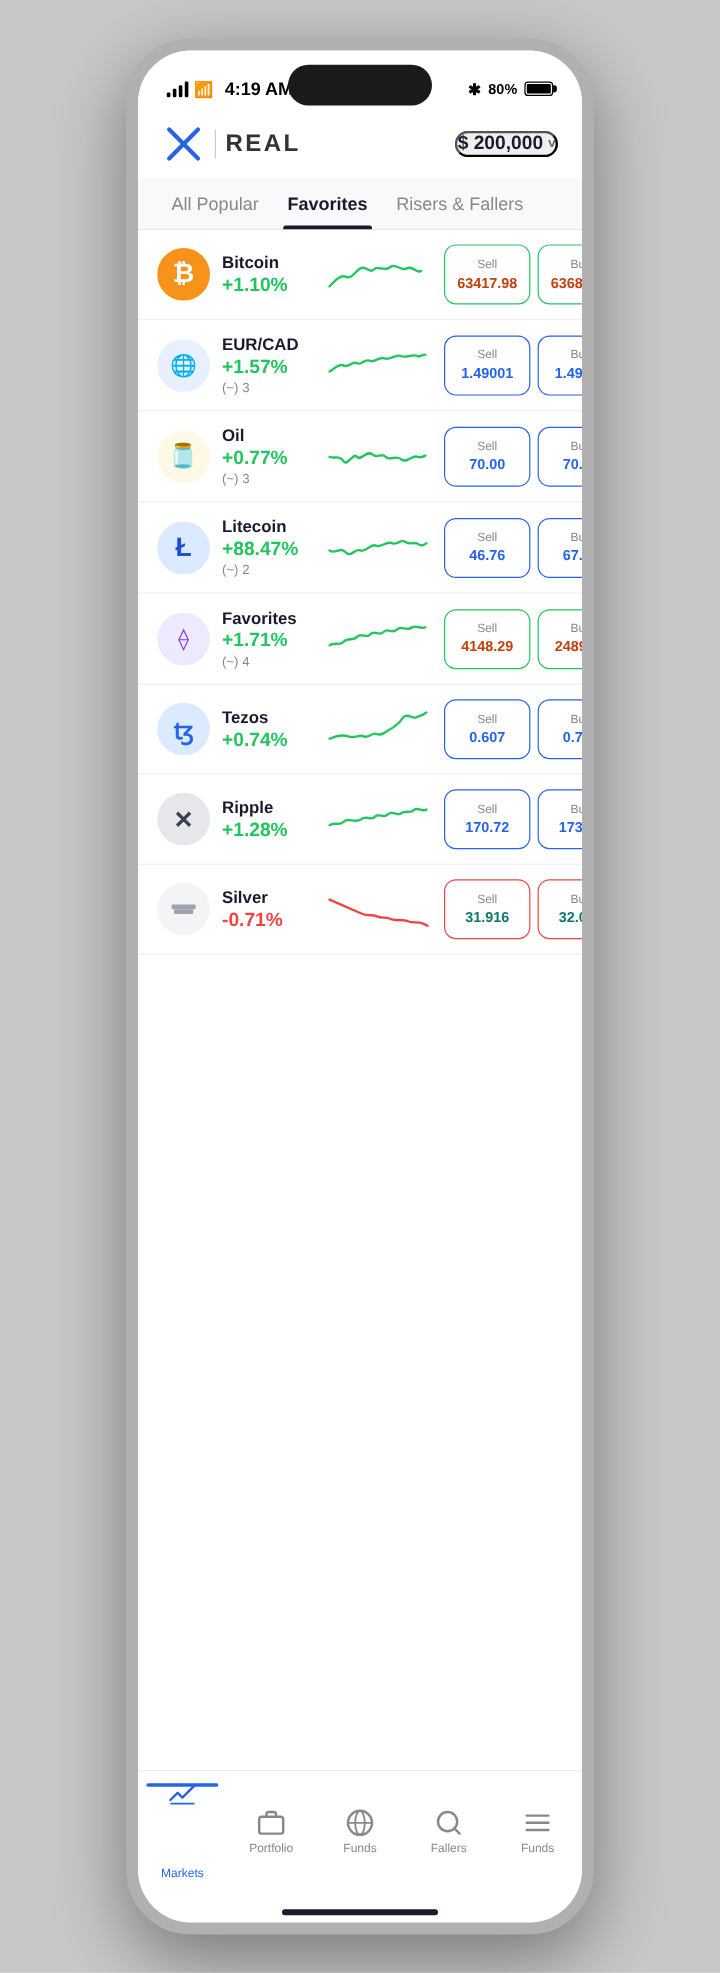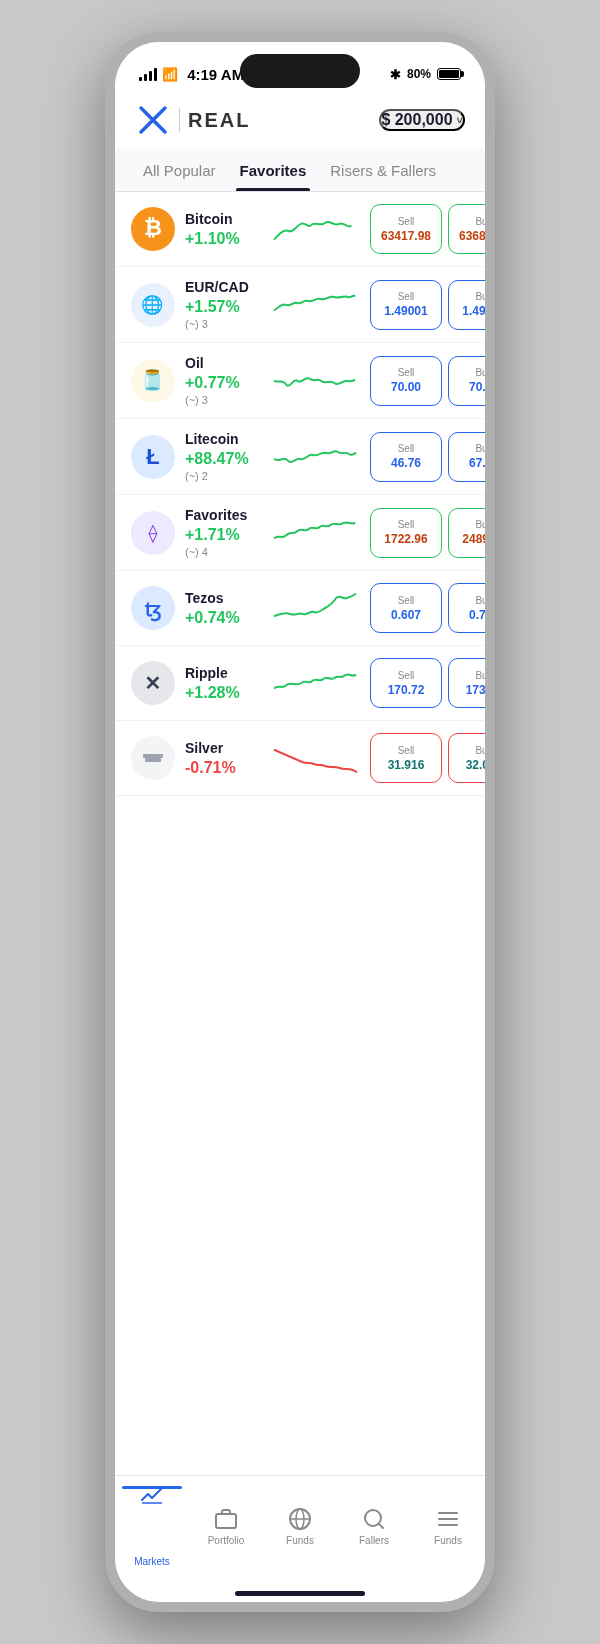--- a/index.html
+++ b/index.html
@@ -535,21 +535,21 @@
       <div class="asset-spread">(~) 4</div>
     </div>
     <div class="chart-area">
       <svg viewBox="0 0 98 40" preserveAspectRatio="none">
         <path d="M5,25 C10,22 14,26 18,22 C22,18 26,22 30,18 C34,14 38,20 42,16 C46,12 50,18 54,14 C58,10 62,16 66,12 C70,8 75,14 80,10 C85,8 88,12 92,10" fill="none" stroke="#22c55e" stroke-width="2" stroke-linecap="round" stroke-linejoin="round"></path>
       </svg>
     </div>
     <div class="trade-buttons">
       <button class="trade-btn green-border">
         <span class="trade-btn-label">Sell</span>
-        <span class="trade-btn-price">1722.96</span>
+        <span class="trade-btn-price">4148.29</span>
       </button>
       <button class="trade-btn green-border">
         <span class="trade-btn-label">Buy</span>
         <span class="trade-btn-price">2489.90</span>
       </button>
     </div>
   </div>
         <div class="asset-row">
     <div class="asset-icon">
       <svg viewBox="0 0 44 44" width="44" height="44">

